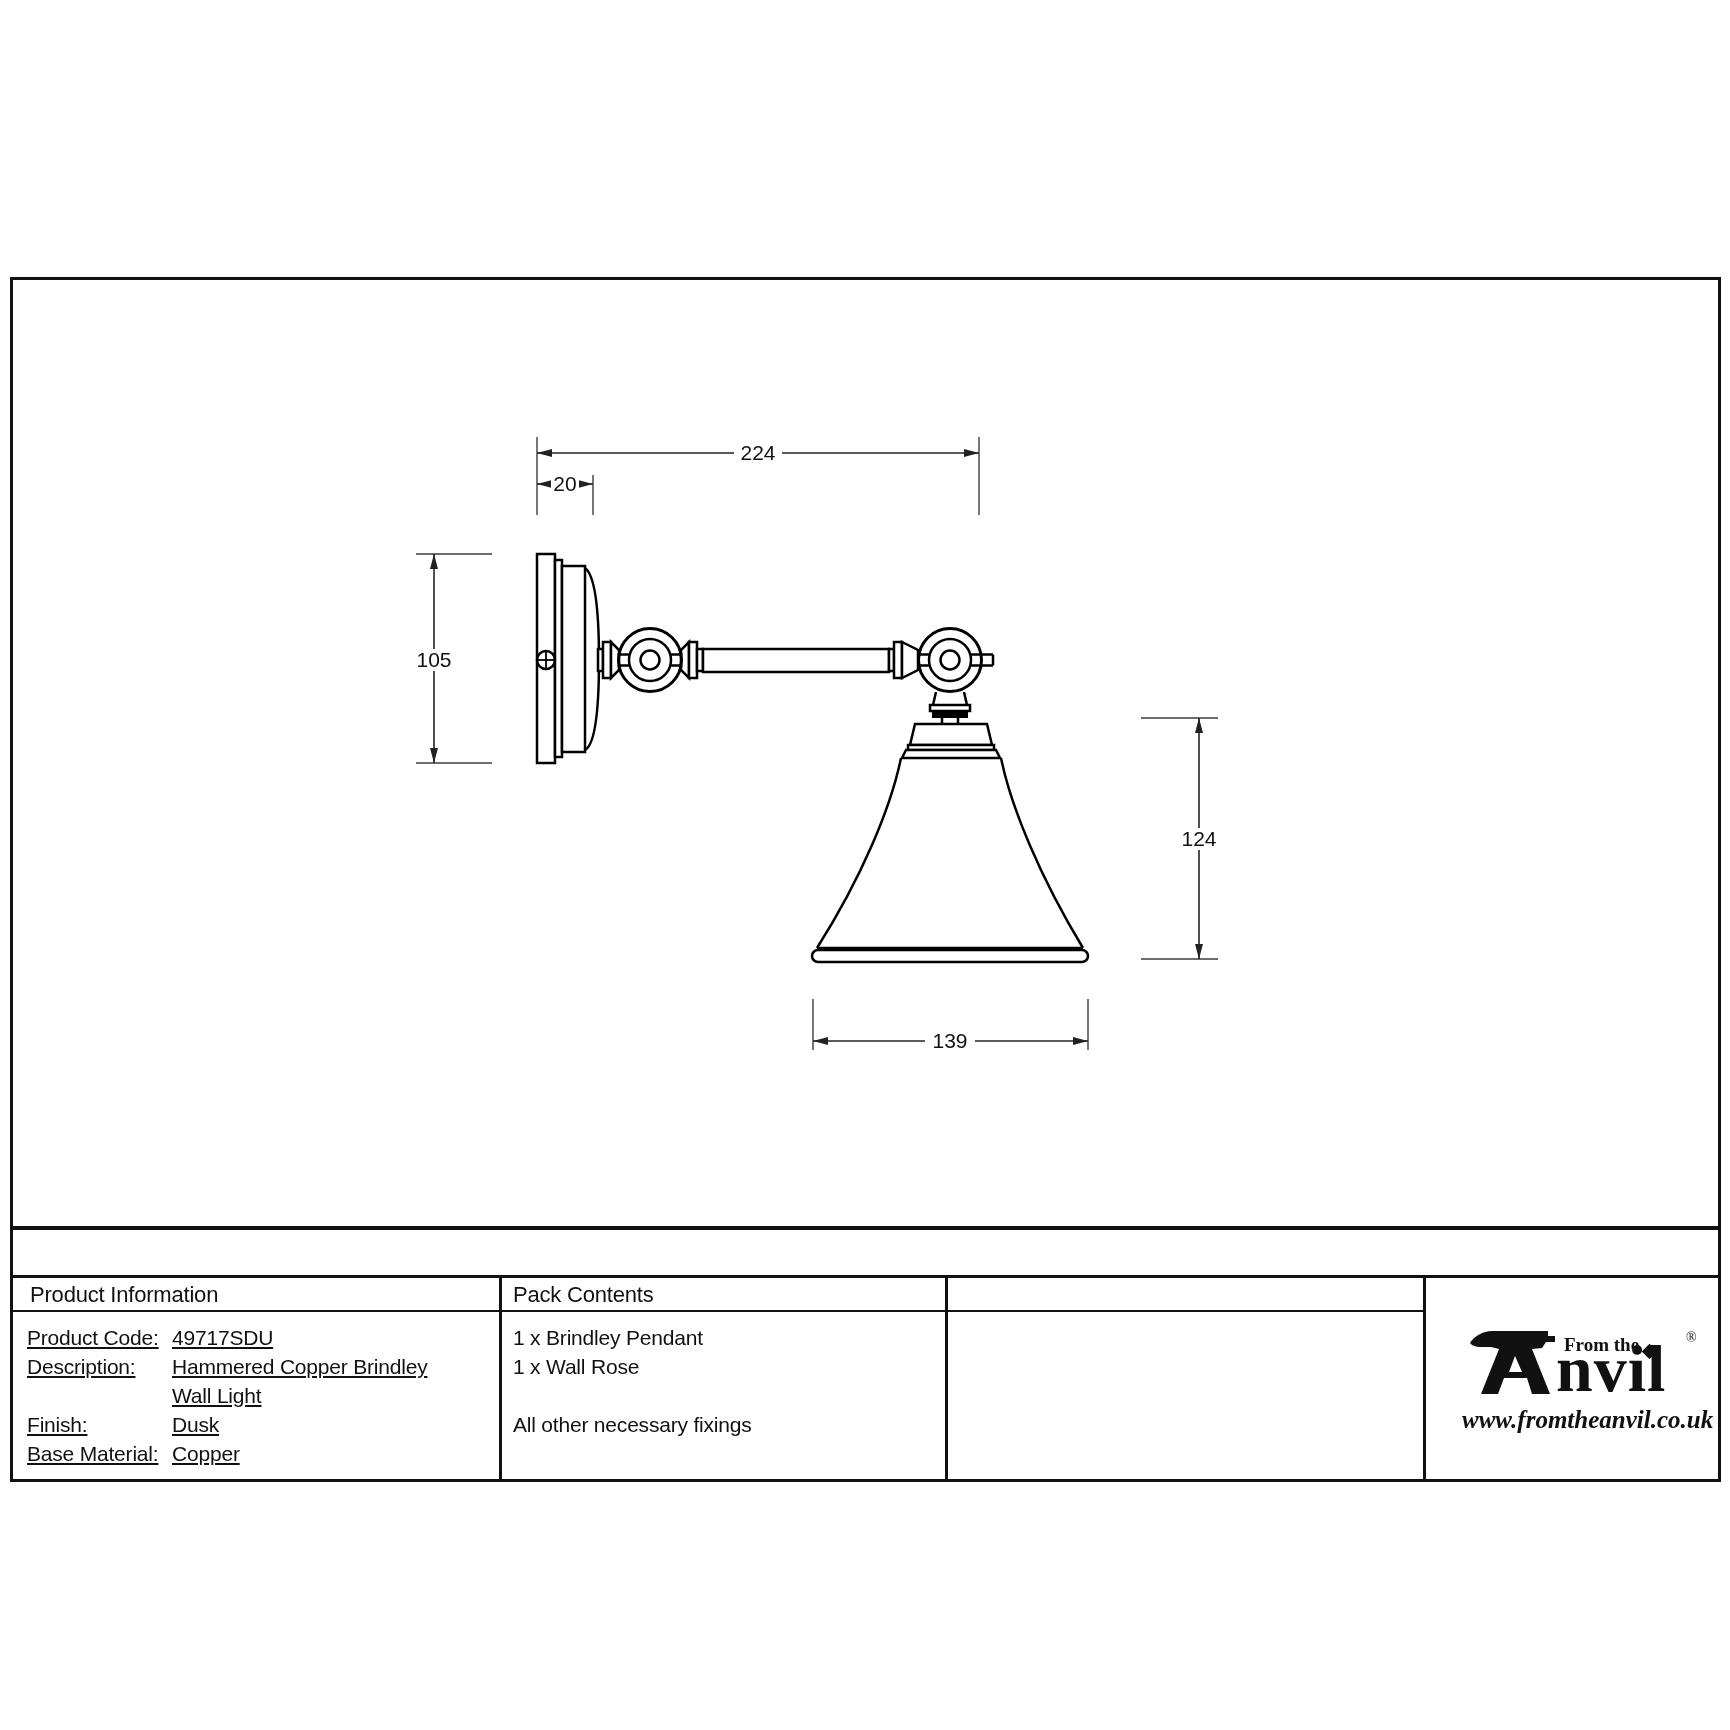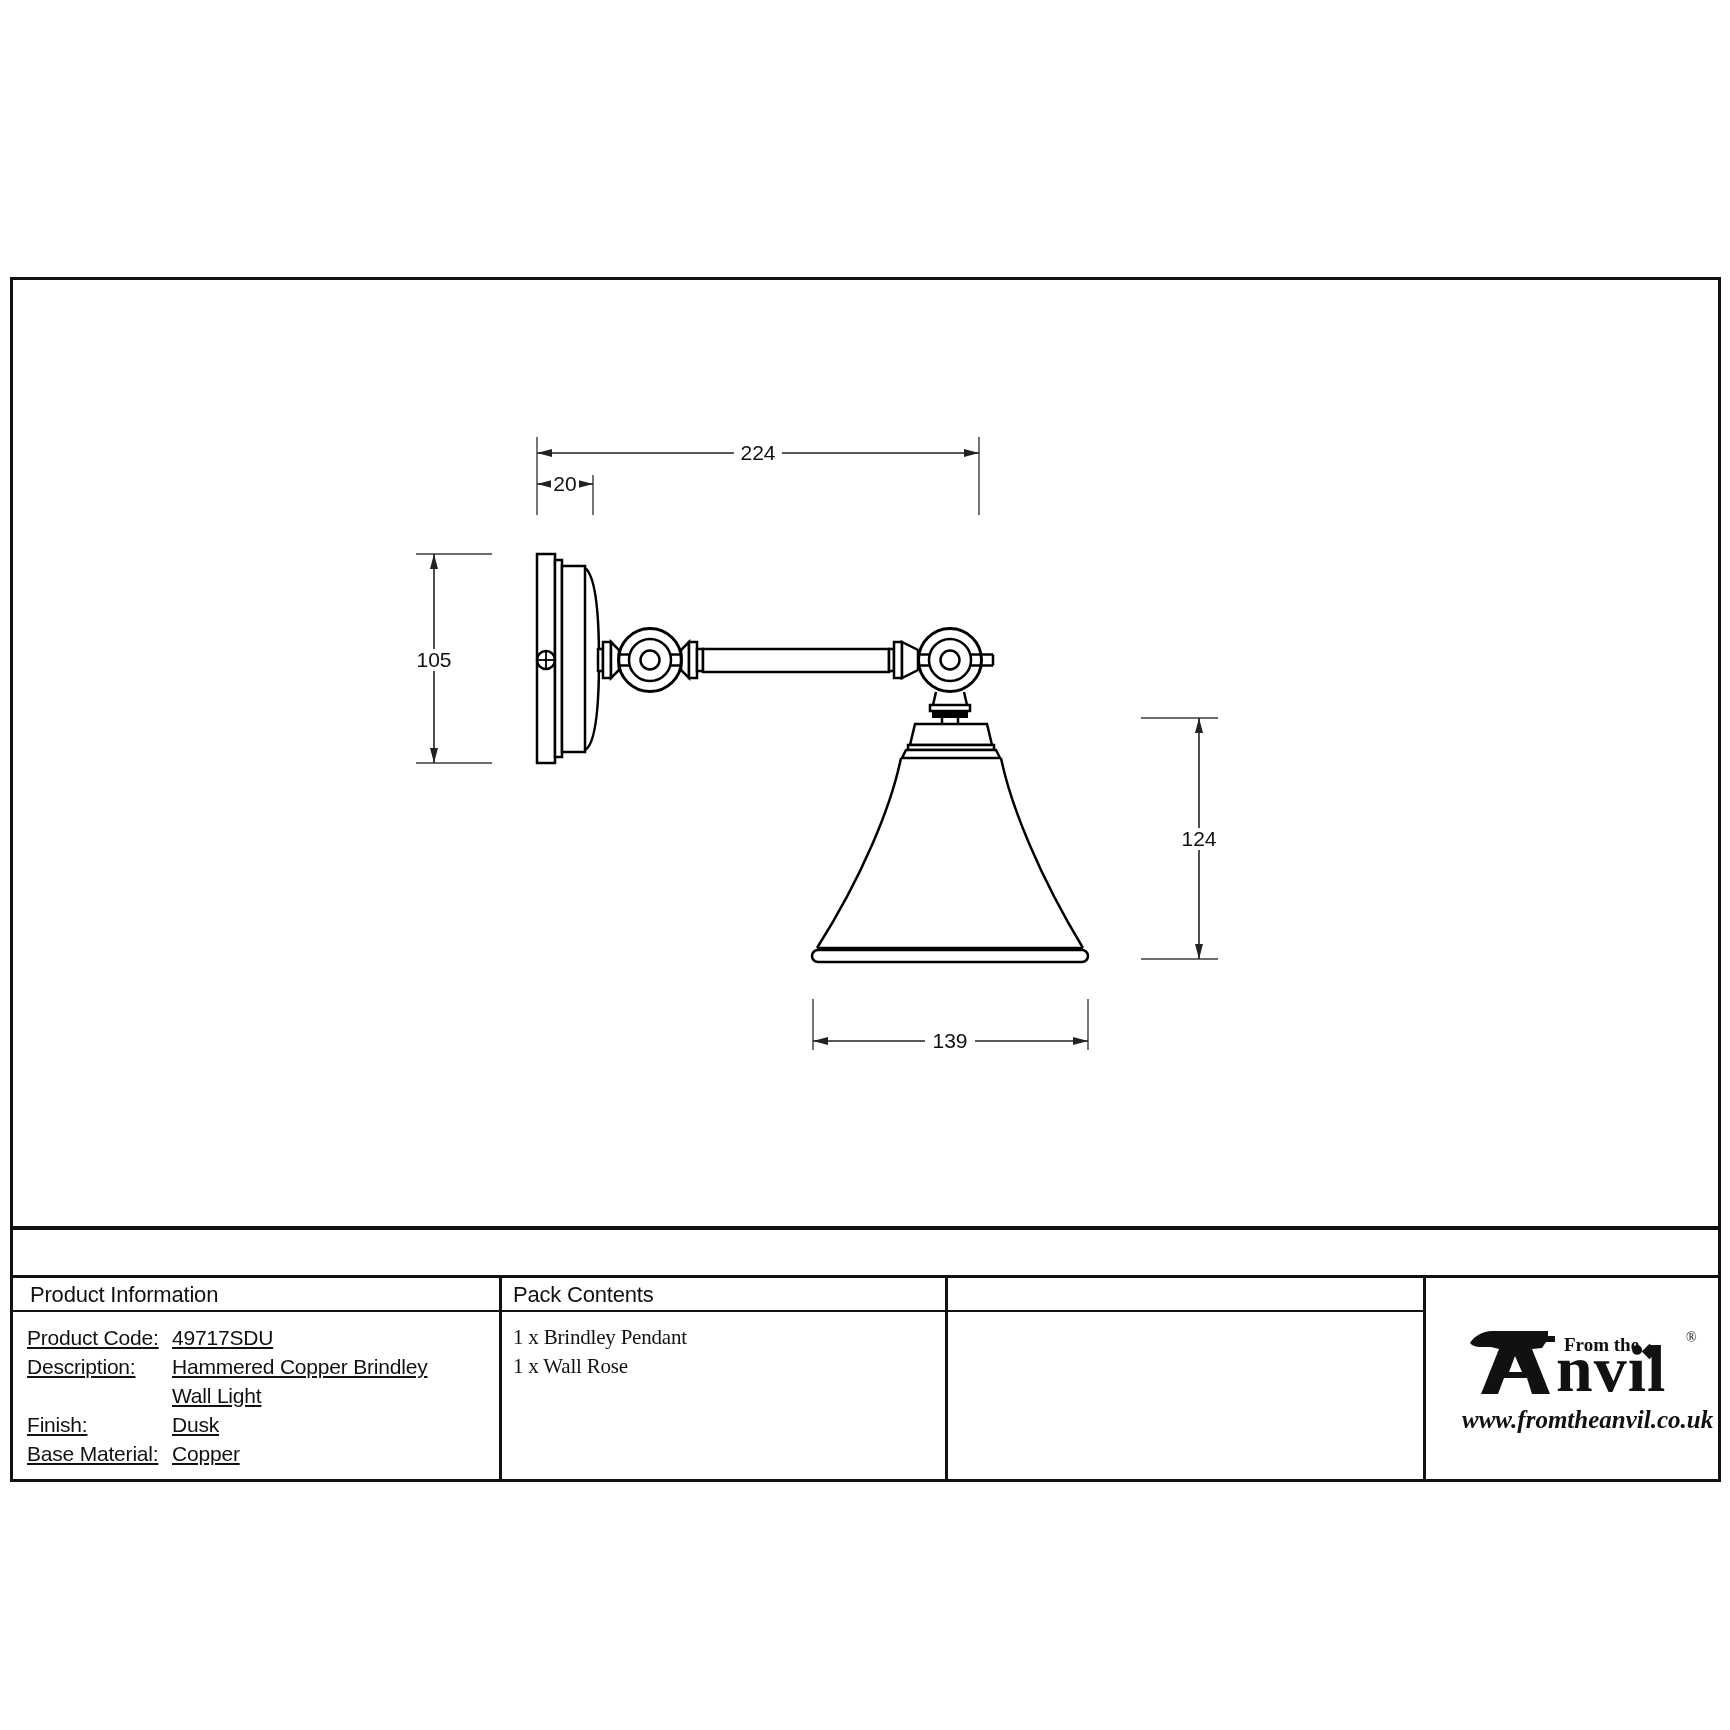--- a/index.html
+++ b/index.html
@@ -167,24 +167,25 @@
     <span>Description:</span>
     <span>Hammered Copper Brindley</span>
     <span></span>
     <span>Wall Light</span>
     <span>Finish:</span>
     <span>Dusk</span>
     <span>Base Material:</span>
     <span>Copper</span>
   </div>
 
-  <div class="cell list" style="left:513px;top:1311px;width:420px;font-family:Liberation Serif, serif;">
+  <div class="cell list" style="left:513px;top:1311px;width:420px;">
     <div>1 x Brindley Pendant</div>
     <div>1 x Wall Rose</div>
     <div>&nbsp;</div>
+    <div>All other necessary fixings</div>
   </div>
 
   <div class="logo-box">
     <svg style="position:absolute;left:6px;top:10px;" width="92" height="72" viewBox="0 0 92 72">
       <path fill="#111" d="M2,15 C6,8 15,3 24,3 L80,3 L80,8 L87,8 L87,14 L78,14 L74,20 L64,21
                            L82,66 L64,66 L59,50 L36,50 L30,66 L13,66 L31,21 L23,19
                            C14,19 6,20 2,15 Z"></path>
       <polygon fill="#fff" points="41,44 54,44 47,28"></polygon>
     </svg>
     <span class="logo-from">From the</span>

